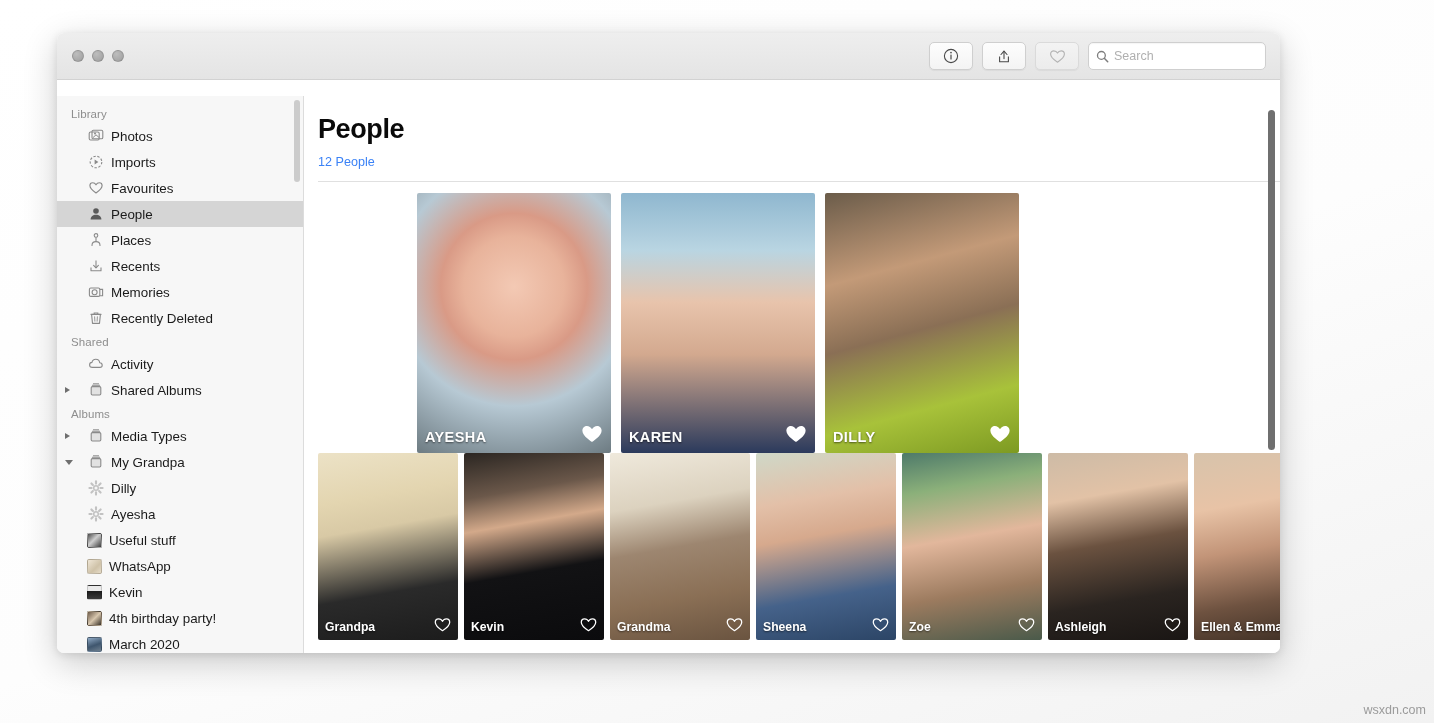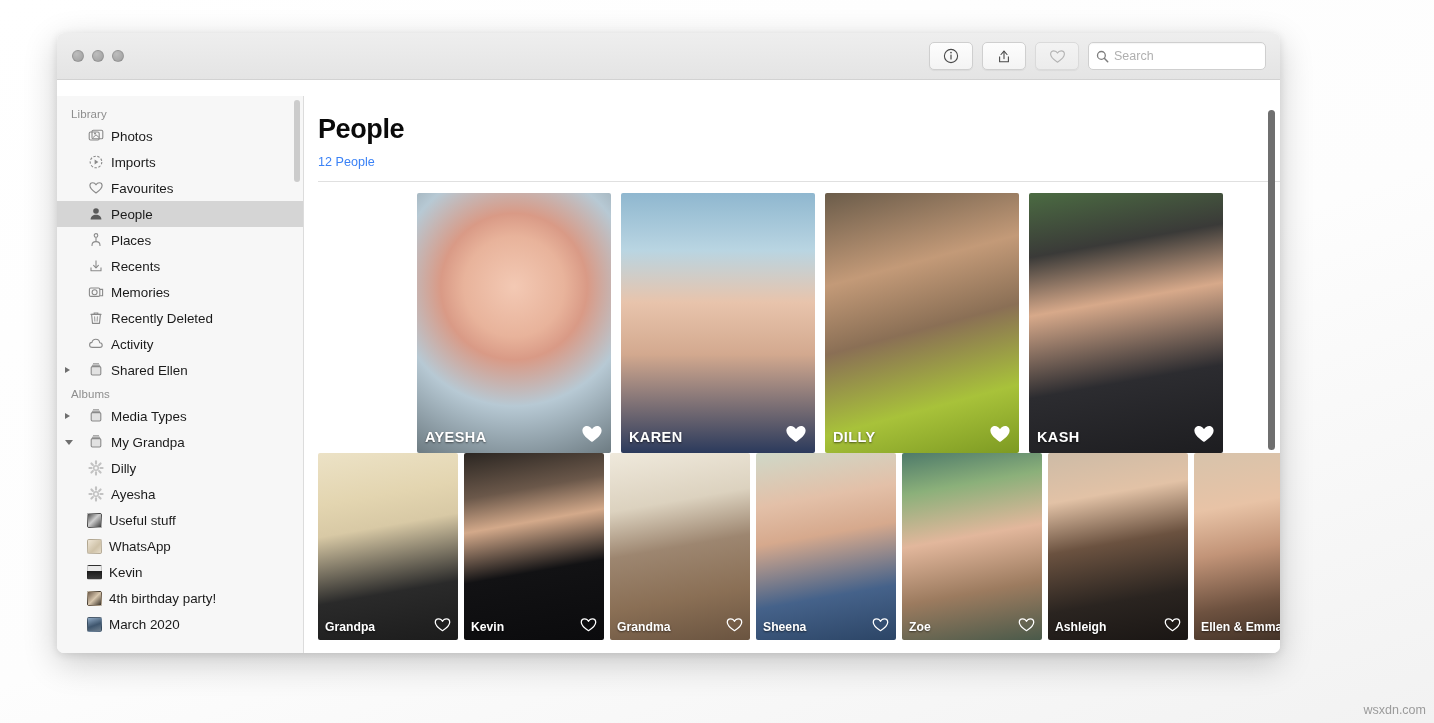--- a/index.html
+++ b/index.html
@@ -248,38 +248,39 @@
                 <svg width="16" height="16" viewBox="0 0 16 16">
                   <path d="M3.6 4.4 L4.5 13.4 h7 L12.4 4.4 Z" fill="none" stroke="#8a8a8a" stroke-width="1.1" stroke-linejoin="round"></path>
                   <line x1="2.5" y1="4.4" x2="13.5" y2="4.4" stroke="#8a8a8a" stroke-width="1.1"></line>
                   <path d="M6.2 4.4 V3 h3.6 v1.4" fill="none" stroke="#8a8a8a" stroke-width="1.1"></path>
                   <line x1="6.6" y1="6.4" x2="6.9" y2="11.6" stroke="#8a8a8a" stroke-width=".9"></line>
                   <line x1="9.4" y1="6.4" x2="9.1" y2="11.6" stroke="#8a8a8a" stroke-width=".9"></line>
                 </svg>
               </span>
               <span>Recently Deleted</span>
             </div>
+            <div class="sb-header">Shared</div>
             <div class="sb-row">
               <span class="sb-icon">
                 <svg width="16" height="16" viewBox="0 0 16 16">
                   <path d="M4.4 11.4 C2.8 11.4 1.6 10.3 1.6 8.9 C1.6 7.6 2.7 6.5 4 6.4 C4.3 4.6 5.9 3.3 7.8 3.3 C9.8 3.3 11.5 4.8 11.7 6.8 C13.1 6.9 14.2 8 14.2 9.2 C14.2 10.4 13.2 11.4 11.9 11.4 Z" fill="none" stroke="#8a8a8a" stroke-width="1.1" stroke-linejoin="round"></path>
                 </svg>
               </span>
               <span>Activity</span>
             </div>
             <div class="sb-row">
               <span class="disc"></span>
               <span class="sb-icon">
                 <svg width="16" height="16" viewBox="0 0 16 16">
                   <rect x="3.2" y="4.6" width="9.6" height="8.4" rx="1.2" fill="#e2e2e2" stroke="#8a8a8a" stroke-width="1.1"></rect>
                   <line x1="4.4" y1="3.2" x2="11.6" y2="3.2" stroke="#8a8a8a" stroke-width="1.1" stroke-linecap="round"></line>
                   <line x1="5.4" y1="1.8" x2="10.6" y2="1.8" stroke="#8a8a8a" stroke-width="1" stroke-linecap="round"></line>
                 </svg>
               </span>
-              <span>Shared Ellen</span>
+              <span>Shared Albums</span>
             </div>
             <div class="sb-header">Albums</div>
             <div class="sb-row">
               <span class="disc"></span>
               <span class="sb-icon">
                 <svg width="16" height="16" viewBox="0 0 16 16">
                   <rect x="3.2" y="4.6" width="9.6" height="8.4" rx="1.2" fill="#e2e2e2" stroke="#8a8a8a" stroke-width="1.1"></rect>
                   <line x1="4.4" y1="3.2" x2="11.6" y2="3.2" stroke="#8a8a8a" stroke-width="1.1" stroke-linecap="round"></line>
                   <line x1="5.4" y1="1.8" x2="10.6" y2="1.8" stroke="#8a8a8a" stroke-width="1" stroke-linecap="round"></line>
                 </svg>
@@ -380,27 +381,20 @@
                     <path d="M9 15 C9 15 .9 10.1 .9 5.6 C.9 3.2 2.7 1.6 4.7 1.6 C6.4 1.6 8.2 2.7 9 4.4 C9.8 2.7 11.6 1.6 13.3 1.6 C15.3 1.6 17.1 3.2 17.1 5.6 C17.1 10.1 9 15 9 15 Z" fill="#ffffff"></path>
                   </svg></div>
               </div>
               <div class="card featured">
                 <div class="img" style="background-image: linear-gradient(165deg, rgb(107, 92, 74) 0%, rgb(195, 154, 120) 30%, rgb(138, 111, 85) 52%, rgb(168, 194, 58) 78%, rgb(125, 154, 34) 100%);"></div>
                 <div class="label">DILLY</div>
                 <div class="heart"><svg width="22" height="19" viewBox="0 0 18 16">
                     <path d="M9 15 C9 15 .9 10.1 .9 5.6 C.9 3.2 2.7 1.6 4.7 1.6 C6.4 1.6 8.2 2.7 9 4.4 C9.8 2.7 11.6 1.6 13.3 1.6 C15.3 1.6 17.1 3.2 17.1 5.6 C17.1 10.1 9 15 9 15 Z" fill="#ffffff"></path>
                   </svg></div>
               </div>
-              <div class="card featured">
-                <div class="img" style="background-image: linear-gradient(170deg, rgb(75, 107, 66) 0%, rgb(58, 58, 56) 22%, rgb(215, 169, 138) 42%, rgb(44, 44, 48) 70%, rgb(29, 29, 32) 100%);"></div>
-                <div class="label">KASH</div>
-                <div class="heart"><svg width="22" height="19" viewBox="0 0 18 16">
-                    <path d="M9 15 C9 15 .9 10.1 .9 5.6 C.9 3.2 2.7 1.6 4.7 1.6 C6.4 1.6 8.2 2.7 9 4.4 C9.8 2.7 11.6 1.6 13.3 1.6 C15.3 1.6 17.1 3.2 17.1 5.6 C17.1 10.1 9 15 9 15 Z" fill="#ffffff"></path>
-                  </svg></div>
-              </div>
             </div>
           <div class="row standard" id="row-standard">
               <div class="card standard">
                 <div class="img" style="background-image: linear-gradient(170deg, rgb(236, 226, 198) 0%, rgb(227, 213, 176) 25%, rgb(216, 201, 165) 40%, rgb(42, 42, 42) 72%, rgb(28, 28, 28) 100%);"></div>
                 <div class="label">Grandpa</div>
                 <div class="heart"><svg width="17" height="15" viewBox="0 0 18 16">
                     <path d="M9 14.6 C9 14.6 1.3 9.9 1.3 5.7 C1.3 3.4 3 1.9 4.8 1.9 C6.4 1.9 8.2 2.9 9 4.6 C9.8 2.9 11.6 1.9 13.2 1.9 C15 1.9 16.7 3.4 16.7 5.7 C16.7 9.9 9 14.6 9 14.6 Z" fill="none" stroke="#ffffff" stroke-width="1.35" stroke-linejoin="round"></path>
                   </svg></div>
               </div>
               <div class="card standard">

